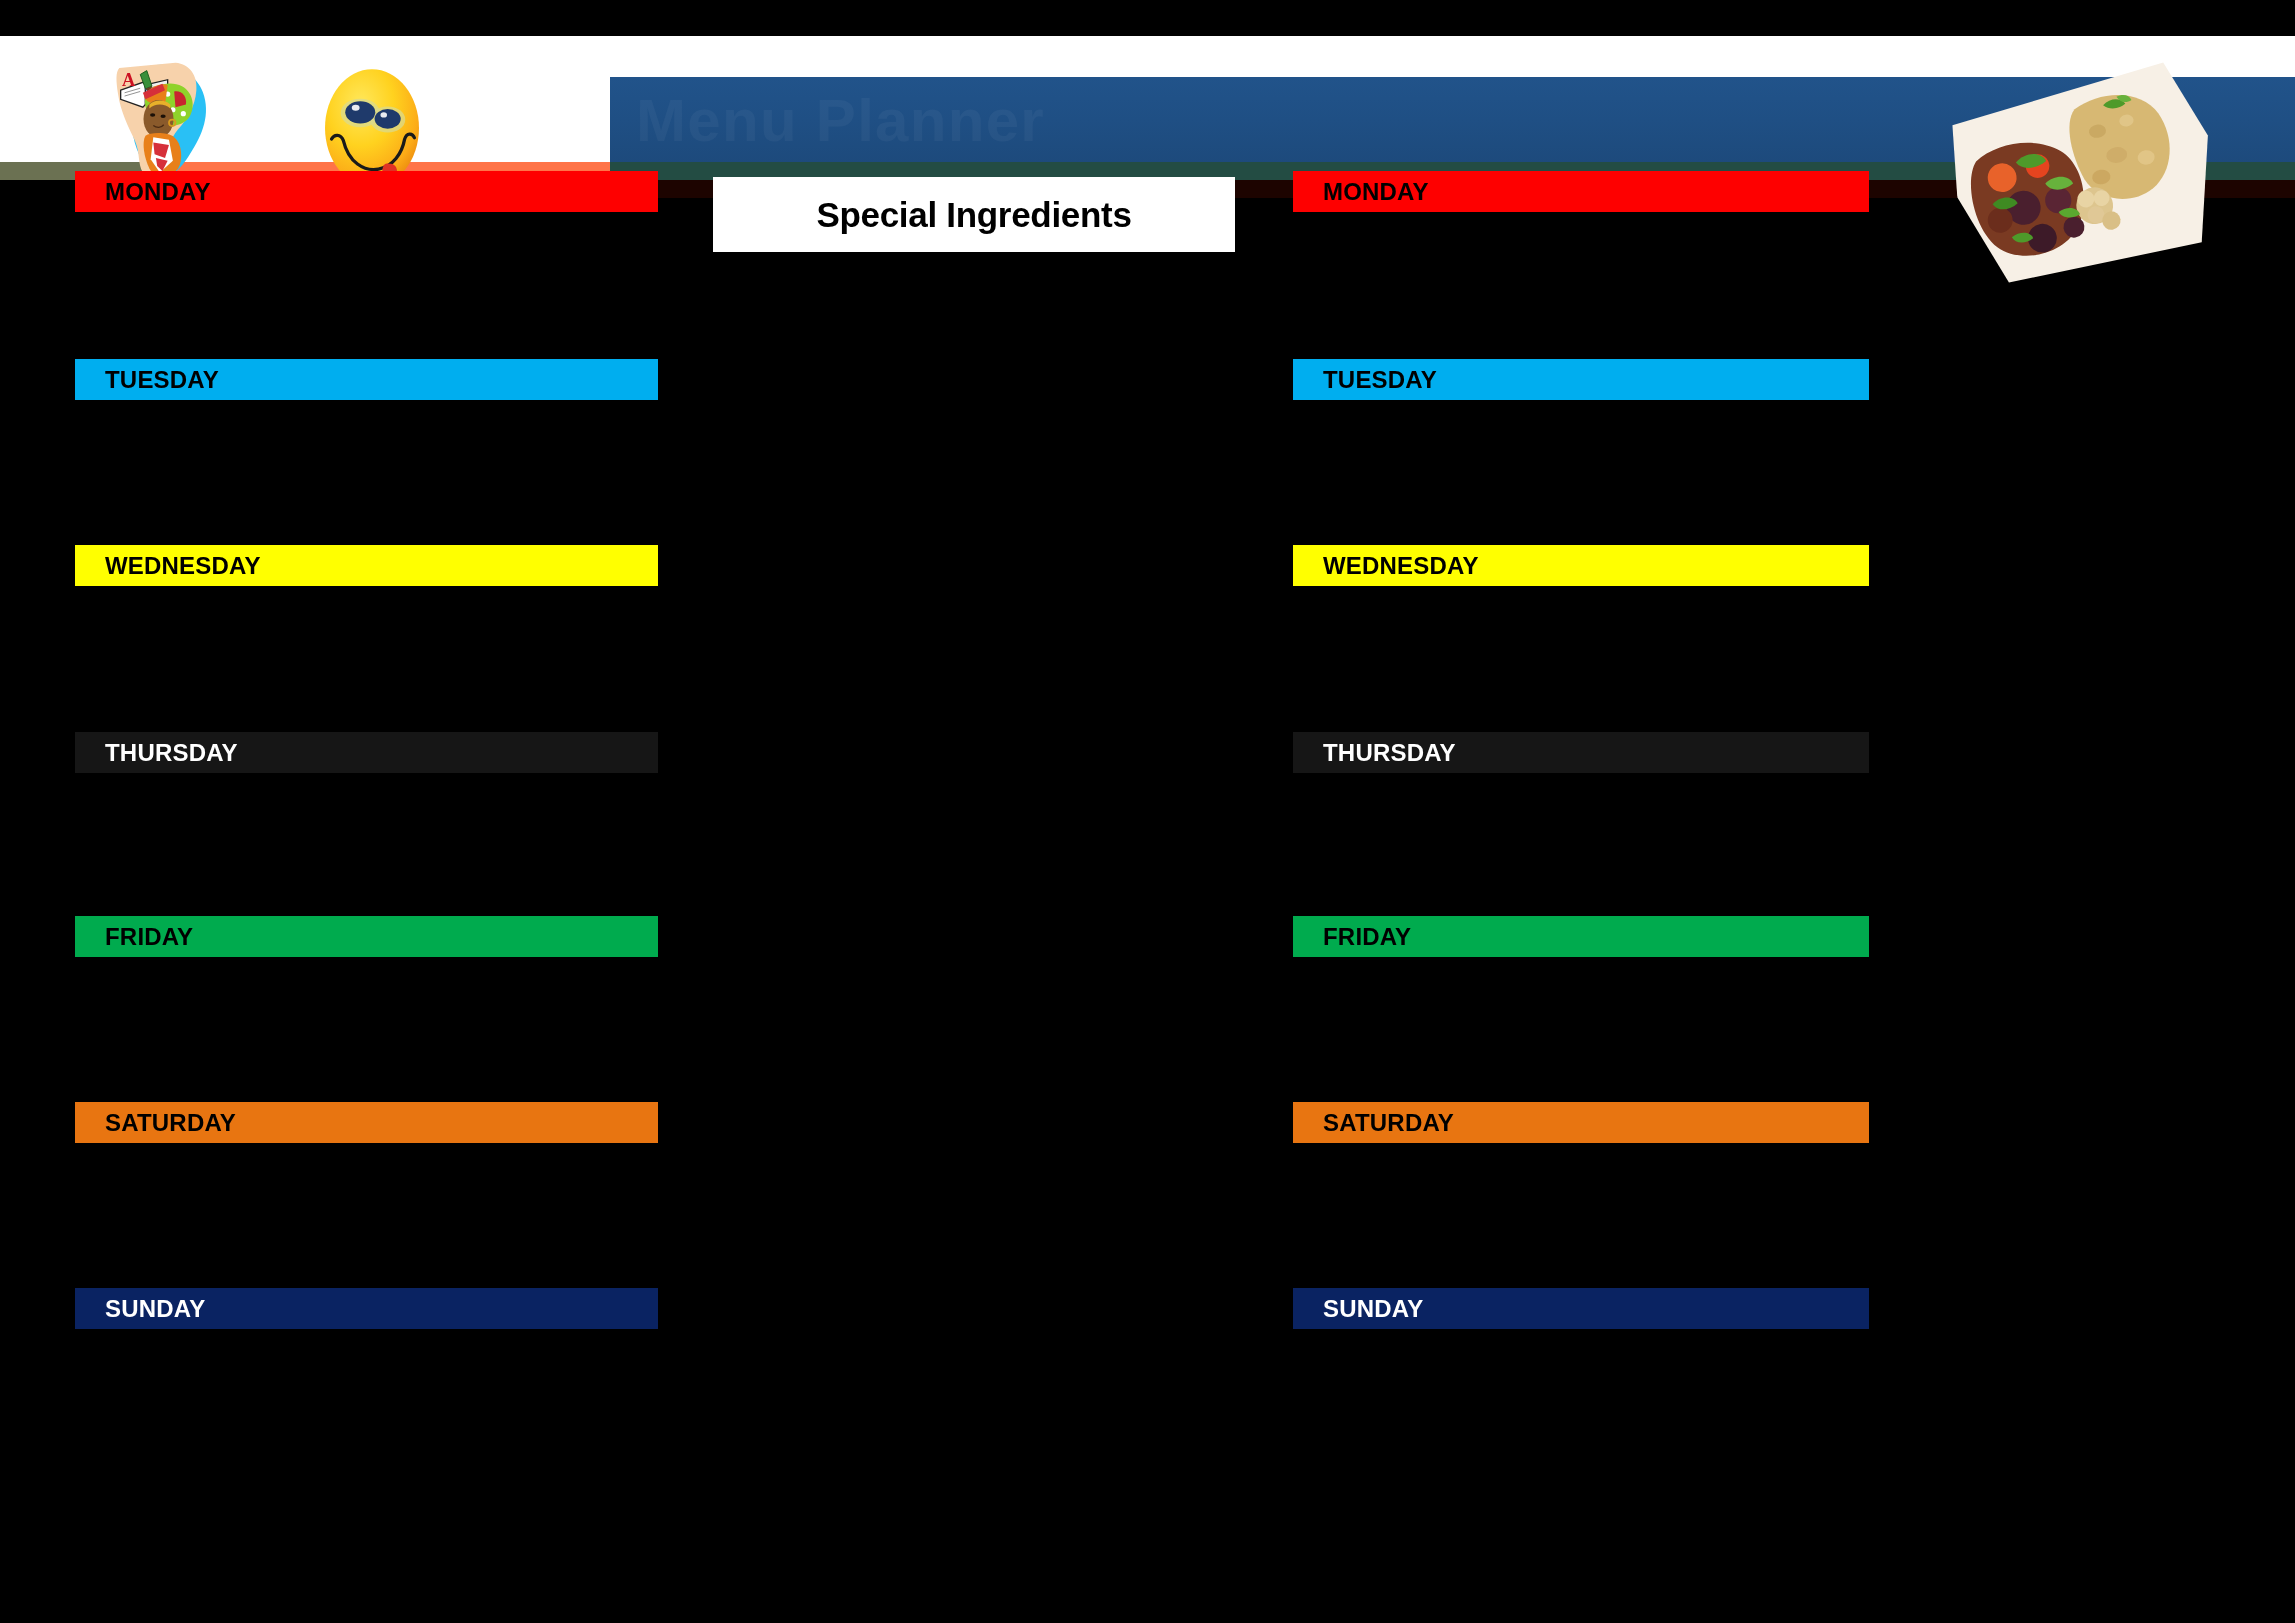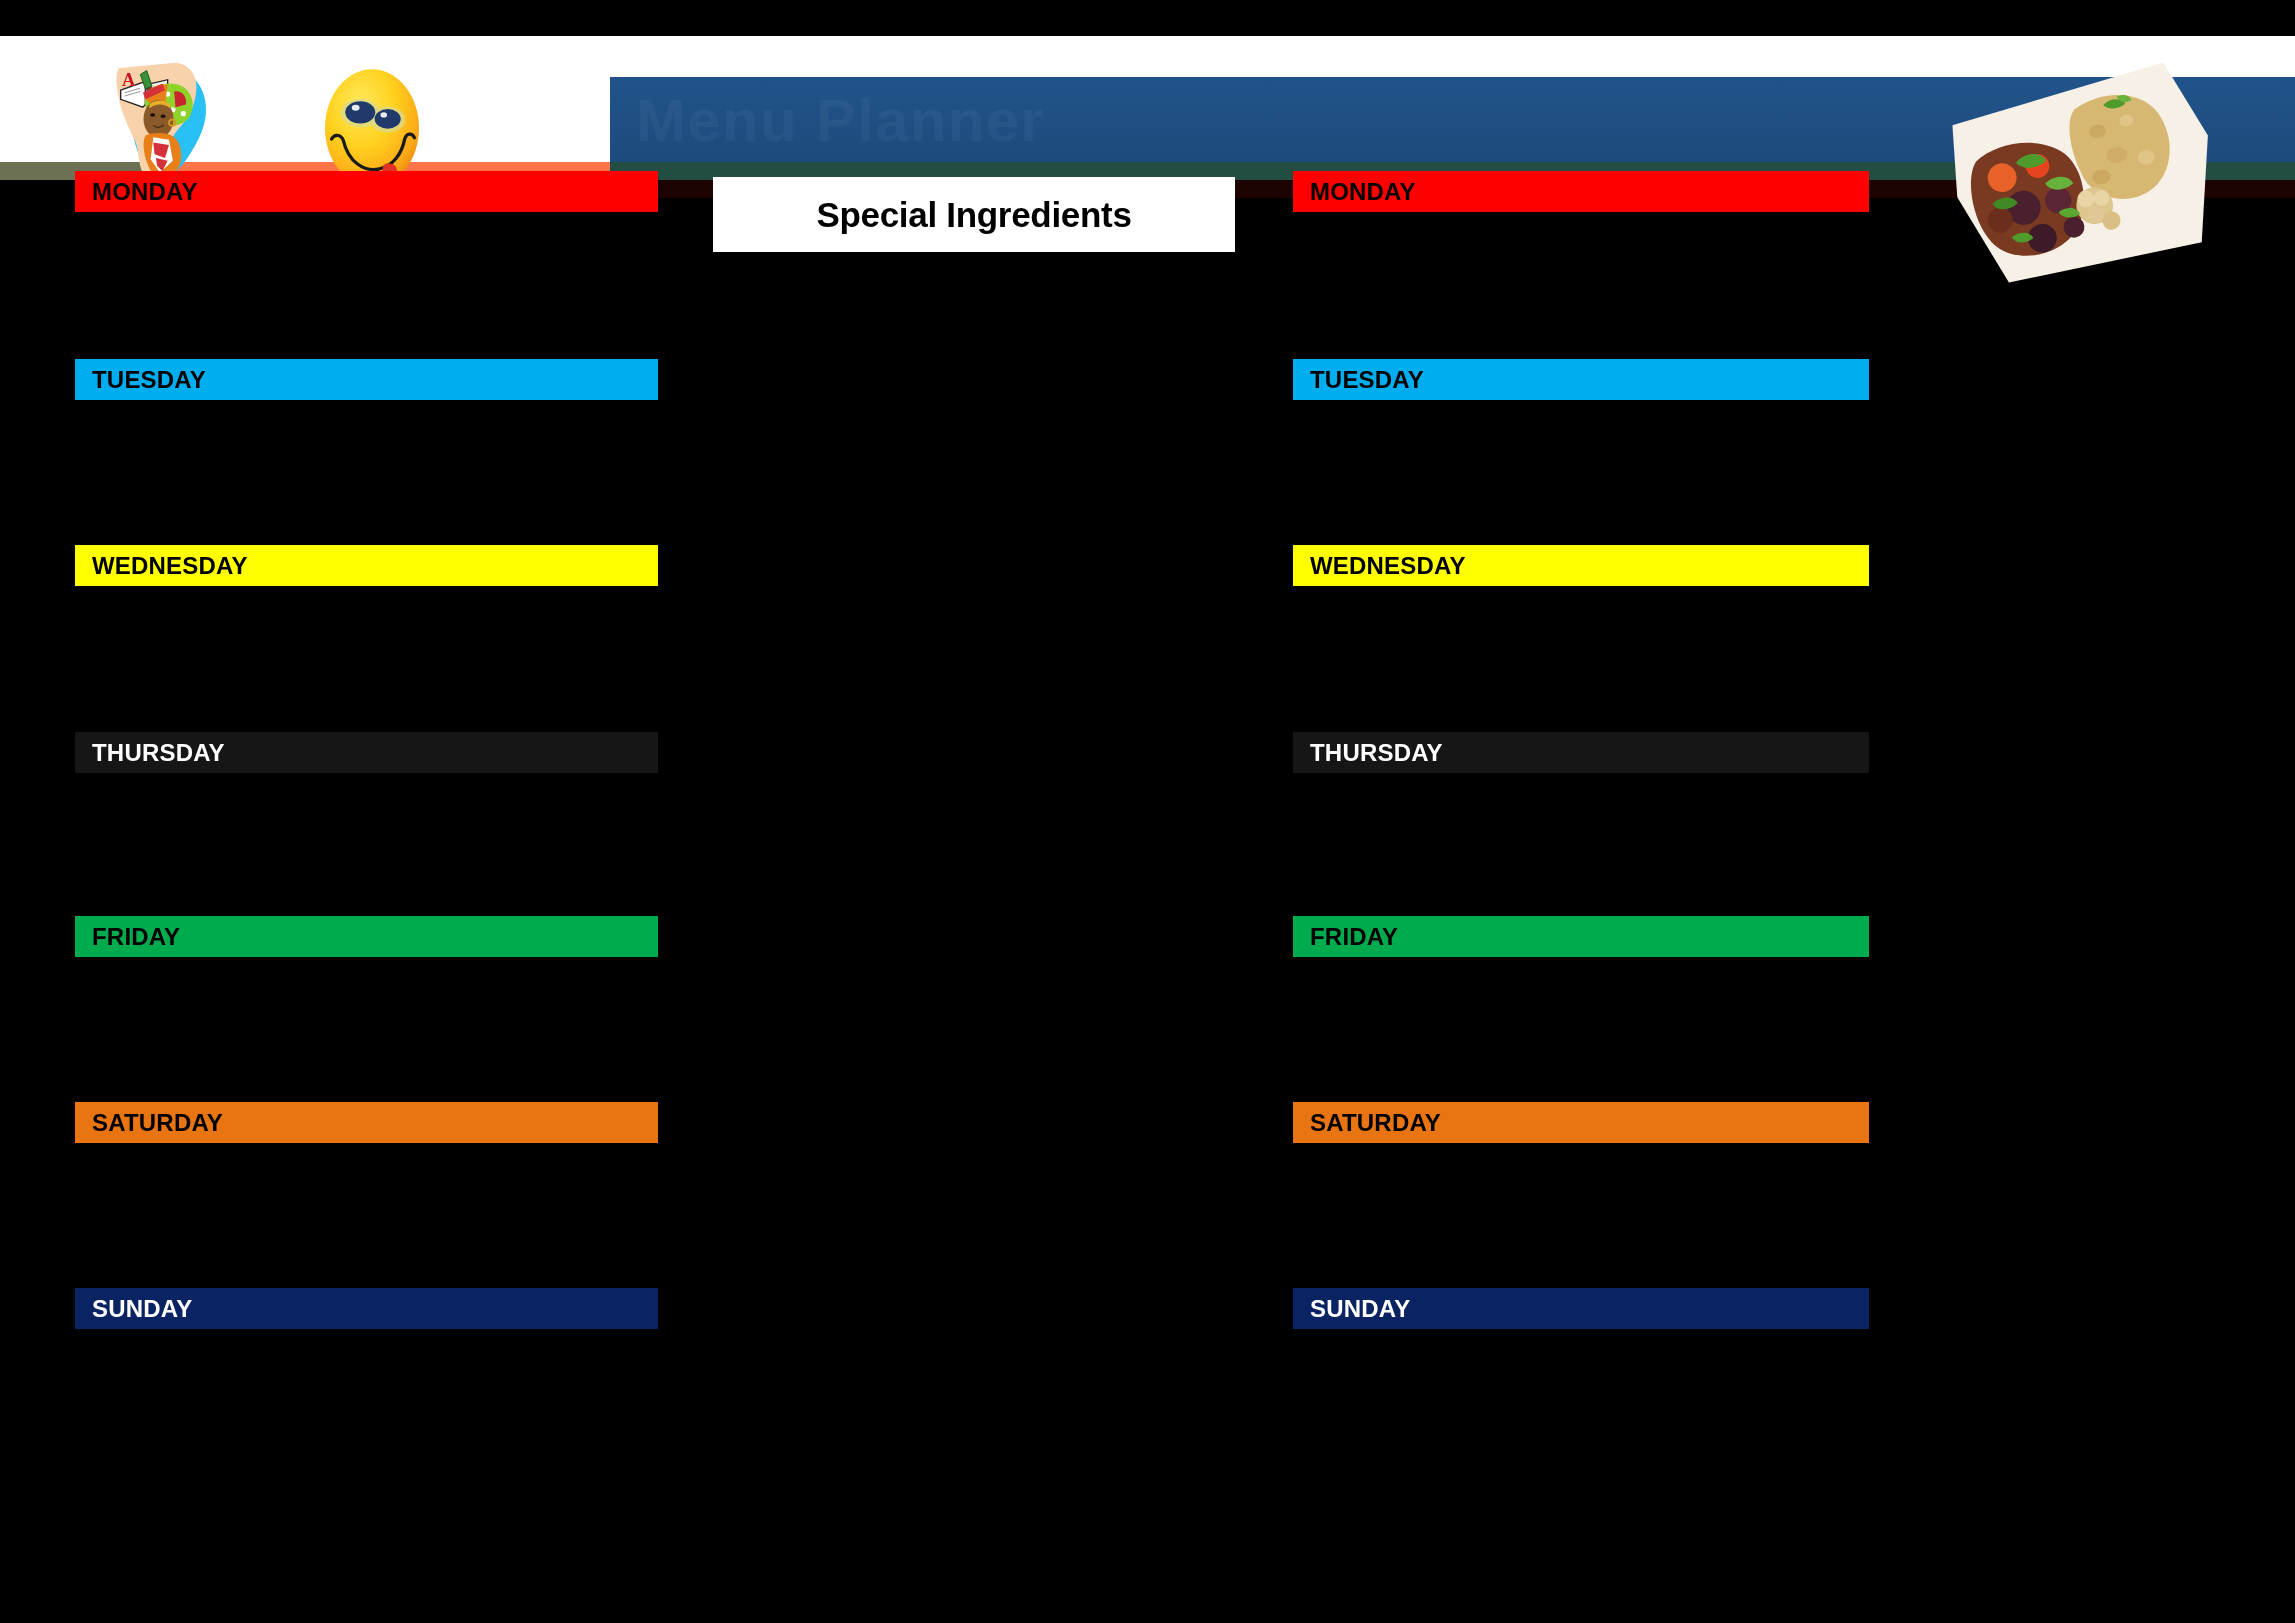--- a/index.html
+++ b/index.html
@@ -92,21 +92,21 @@
 
   
   .day-col { position:absolute; top:0; }
   #col-left  { left:75px;  width:583px; }
   #col-right { left:1293px; width:576px; }
 
   .day-row { position:absolute; left:0; width:100%; }
   .day-bar {
     width:100%; height:41px;
     display:flex; align-items:center;
-    padding-left:17px;
+    padding-left:30px;
   }
   .day-label {
     font-size:24px; font-weight:bold; letter-spacing:0.2px;
     font-family:"Liberation Sans", sans-serif;
   }
   .day-body {
     width:100%; height:154px; background:#000000;
   }
 </style>
 </head>

